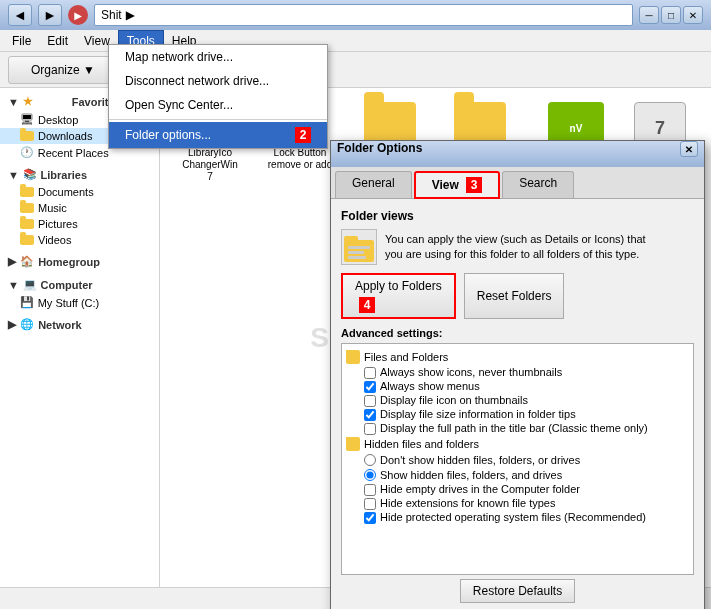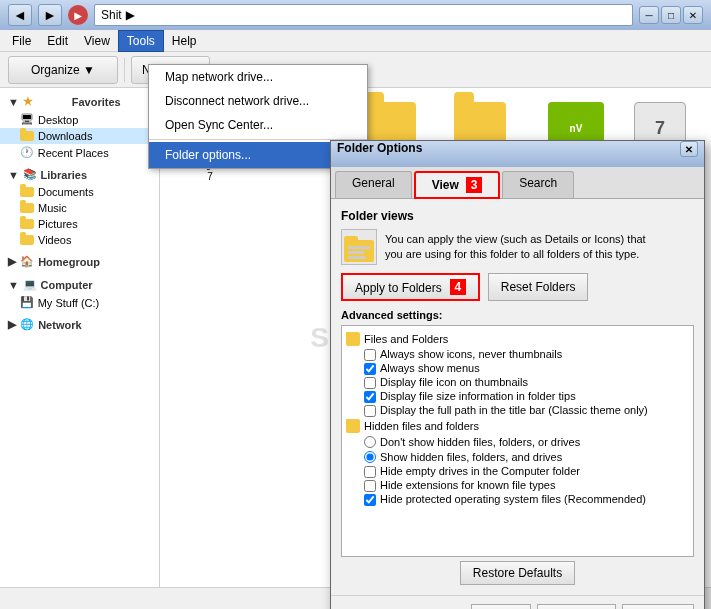--- a/index.html
+++ b/index.html
@@ -209,27 +209,26 @@
       background: #f0f0f0;
       border-top: 1px solid #d0d0d0;
       display: flex; align-items: center;
       padding: 0 8px;
       font-size: 11px;
     }
 
     
     .dropdown-menu {
       position: absolute;
-      top: 64px; left: 108px;
+      top: 44px; left: 108px;
       background: white;
       border: 1px solid #999;
       box-shadow: 2px 2px 6px rgba(0,0,0,0.3);
       z-index: 100;
       min-width: 220px;
-      margin-left: 40px;
     }
     .dropdown-item {
       padding: 5px 16px;
       cursor: pointer;
       font-size: 12px;
       display: flex; align-items: center; justify-content: space-between;
     }
     .dropdown-item.highlighted {
       background: #316ac5;
       color: white;
@@ -625,21 +624,21 @@
               <rect x="6" y="21" width="16" height="3" rx="1" fill="#ccc"></rect>
               <rect x="6" y="26" width="18" height="3" rx="1" fill="#ccc"></rect>
             </svg>
           </div>
           <div style="flex:1;font-size:11px;line-height:1.4;">
             You can apply the view (such as Details or Icons) that<br>
             you are using for this folder to all folders of this type.
           </div>
         </div>
         <div style="display:flex;gap:8px;margin-bottom:8px;">
-          <button class="apply-folders-btn" style="border:2px solid red;display:flex;align-items:flex-end;gap:4px;">
+          <button class="apply-folders-btn" style="border:2px solid red;display:flex;align-items:flex-start;gap:4px;flex-direction:column;">
             <span>Apply to Folders</span>
             <span class="step-num">4</span>
           </button>
           <button class="reset-folders-btn">
             <span>Reset Folders</span>
           </button>
         </div>
         <div class="advanced-title">Advanced settings:</div>
         <div class="advanced-section">
 

